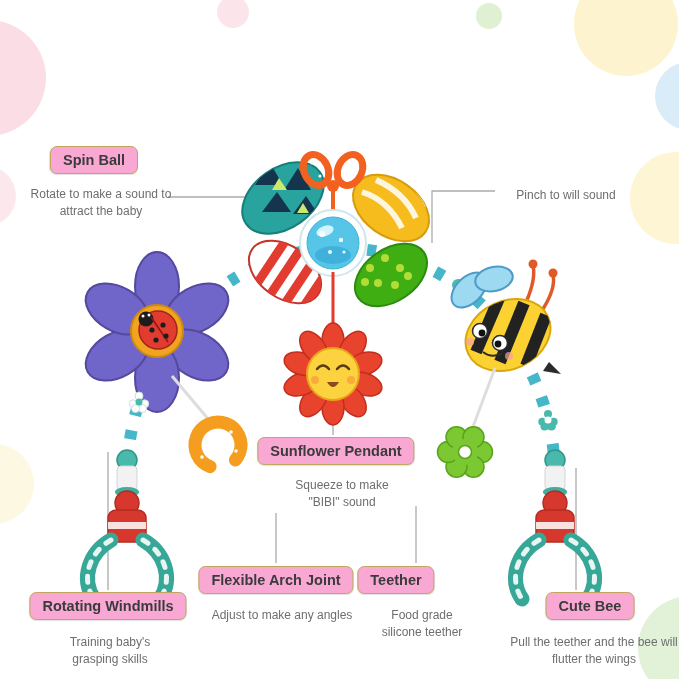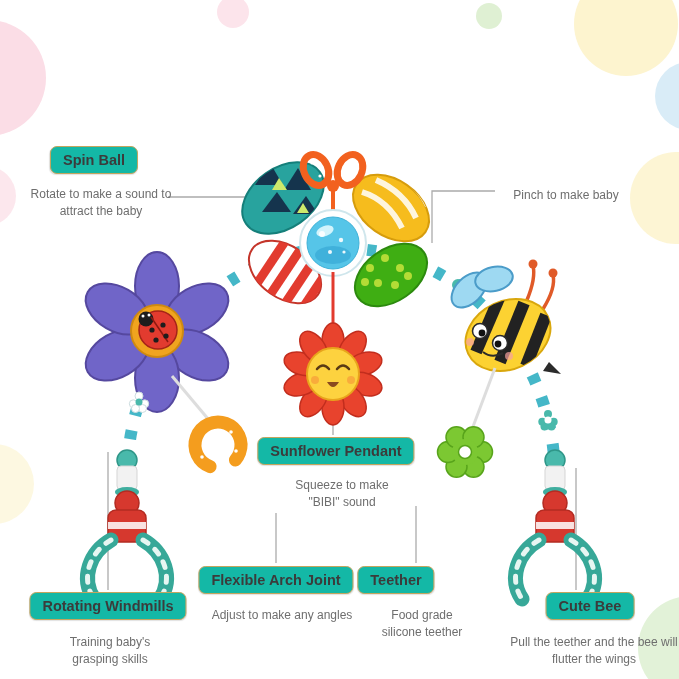--- a/index.html
+++ b/index.html
@@ -8,21 +8,21 @@
   .stage svg.art{position:absolute;left:0;top:0;}
   .title-block{position:absolute;left:0;top:10px;width:100%;text-align:center;z-index:2;}
   .t1{margin:0;font-size:45px;font-weight:800;letter-spacing:-1px;color:#119e93;}
   .t2{margin:2px 0 0 0;font-size:41px;font-weight:800;letter-spacing:-1px;line-height:1.05;}
   .t2 span{margin:0 8px;}
   .w-mobile{color:#f6a41c;}
   .w-activity{color:#3a6cd6;}
   .w-arch{color:#45b14b;}
   .subtitle{margin:9px 0 0 0;font-size:13px;font-weight:bold;color:#8f8f8f;letter-spacing:.2px;}
   .callout{position:absolute;transform:translateX(-50%);z-index:3;
-           background:#14b8a6;border:1px solid #c3a55e;border-radius:7px;
+           background:#f9a8d4;border:1px solid #c3a55e;border-radius:7px;
            padding:5px 12px;font-size:14.5px;font-weight:bold;color:#3b3b3b;
            white-space:nowrap;box-shadow:0 1px 1px rgba(0,0,0,.12);}
   .desc{position:absolute;transform:translateX(-50%);z-index:3;margin:6px;
         font-size:12px;color:#6e6e6e;line-height:1.4;text-align:center;}
 </style>
 </head>
 <body>
 
 <div class="stage">
 
@@ -265,21 +265,21 @@
         <circle cx="-3.5" cy="6.5" r="4" fill="#49b9ab"></circle>
         <circle cx="0" cy="0" r="3.5" fill="#ffffff"></circle>
       </g>
     </g>
   </svg>
 
 
   <div class="callout" style="left:94px;top:146px;">Spin Ball</div>
   <p class="desc" style="left:95px;top:180px;width:160px;">Rotate to make a sound to attract the baby</p>
 
-  <p class="desc" style="left:560px;top:181px;width:140px;">Pinch to make baby</p>
+  <p class="desc" style="left:560px;top:181px;width:140px;">Pinch to will sound</p>
 
   <div class="callout" style="left:336px;top:437px;">Sunflower Pendant</div>
   <p class="desc" style="left:336px;top:471px;width:110px;">Squeeze to make "BIBI" sound</p>
 
   <div class="callout" style="left:108px;top:592px;">Rotating Windmills</div>
   <p class="desc" style="left:104px;top:628px;width:115px;">Training baby's grasping skills</p>
 
   <div class="callout" style="left:276px;top:566px;">Flexible Arch Joint</div>
   <p class="desc" style="left:276px;top:601px;width:170px;">Adjust to make any angles</p>
 

